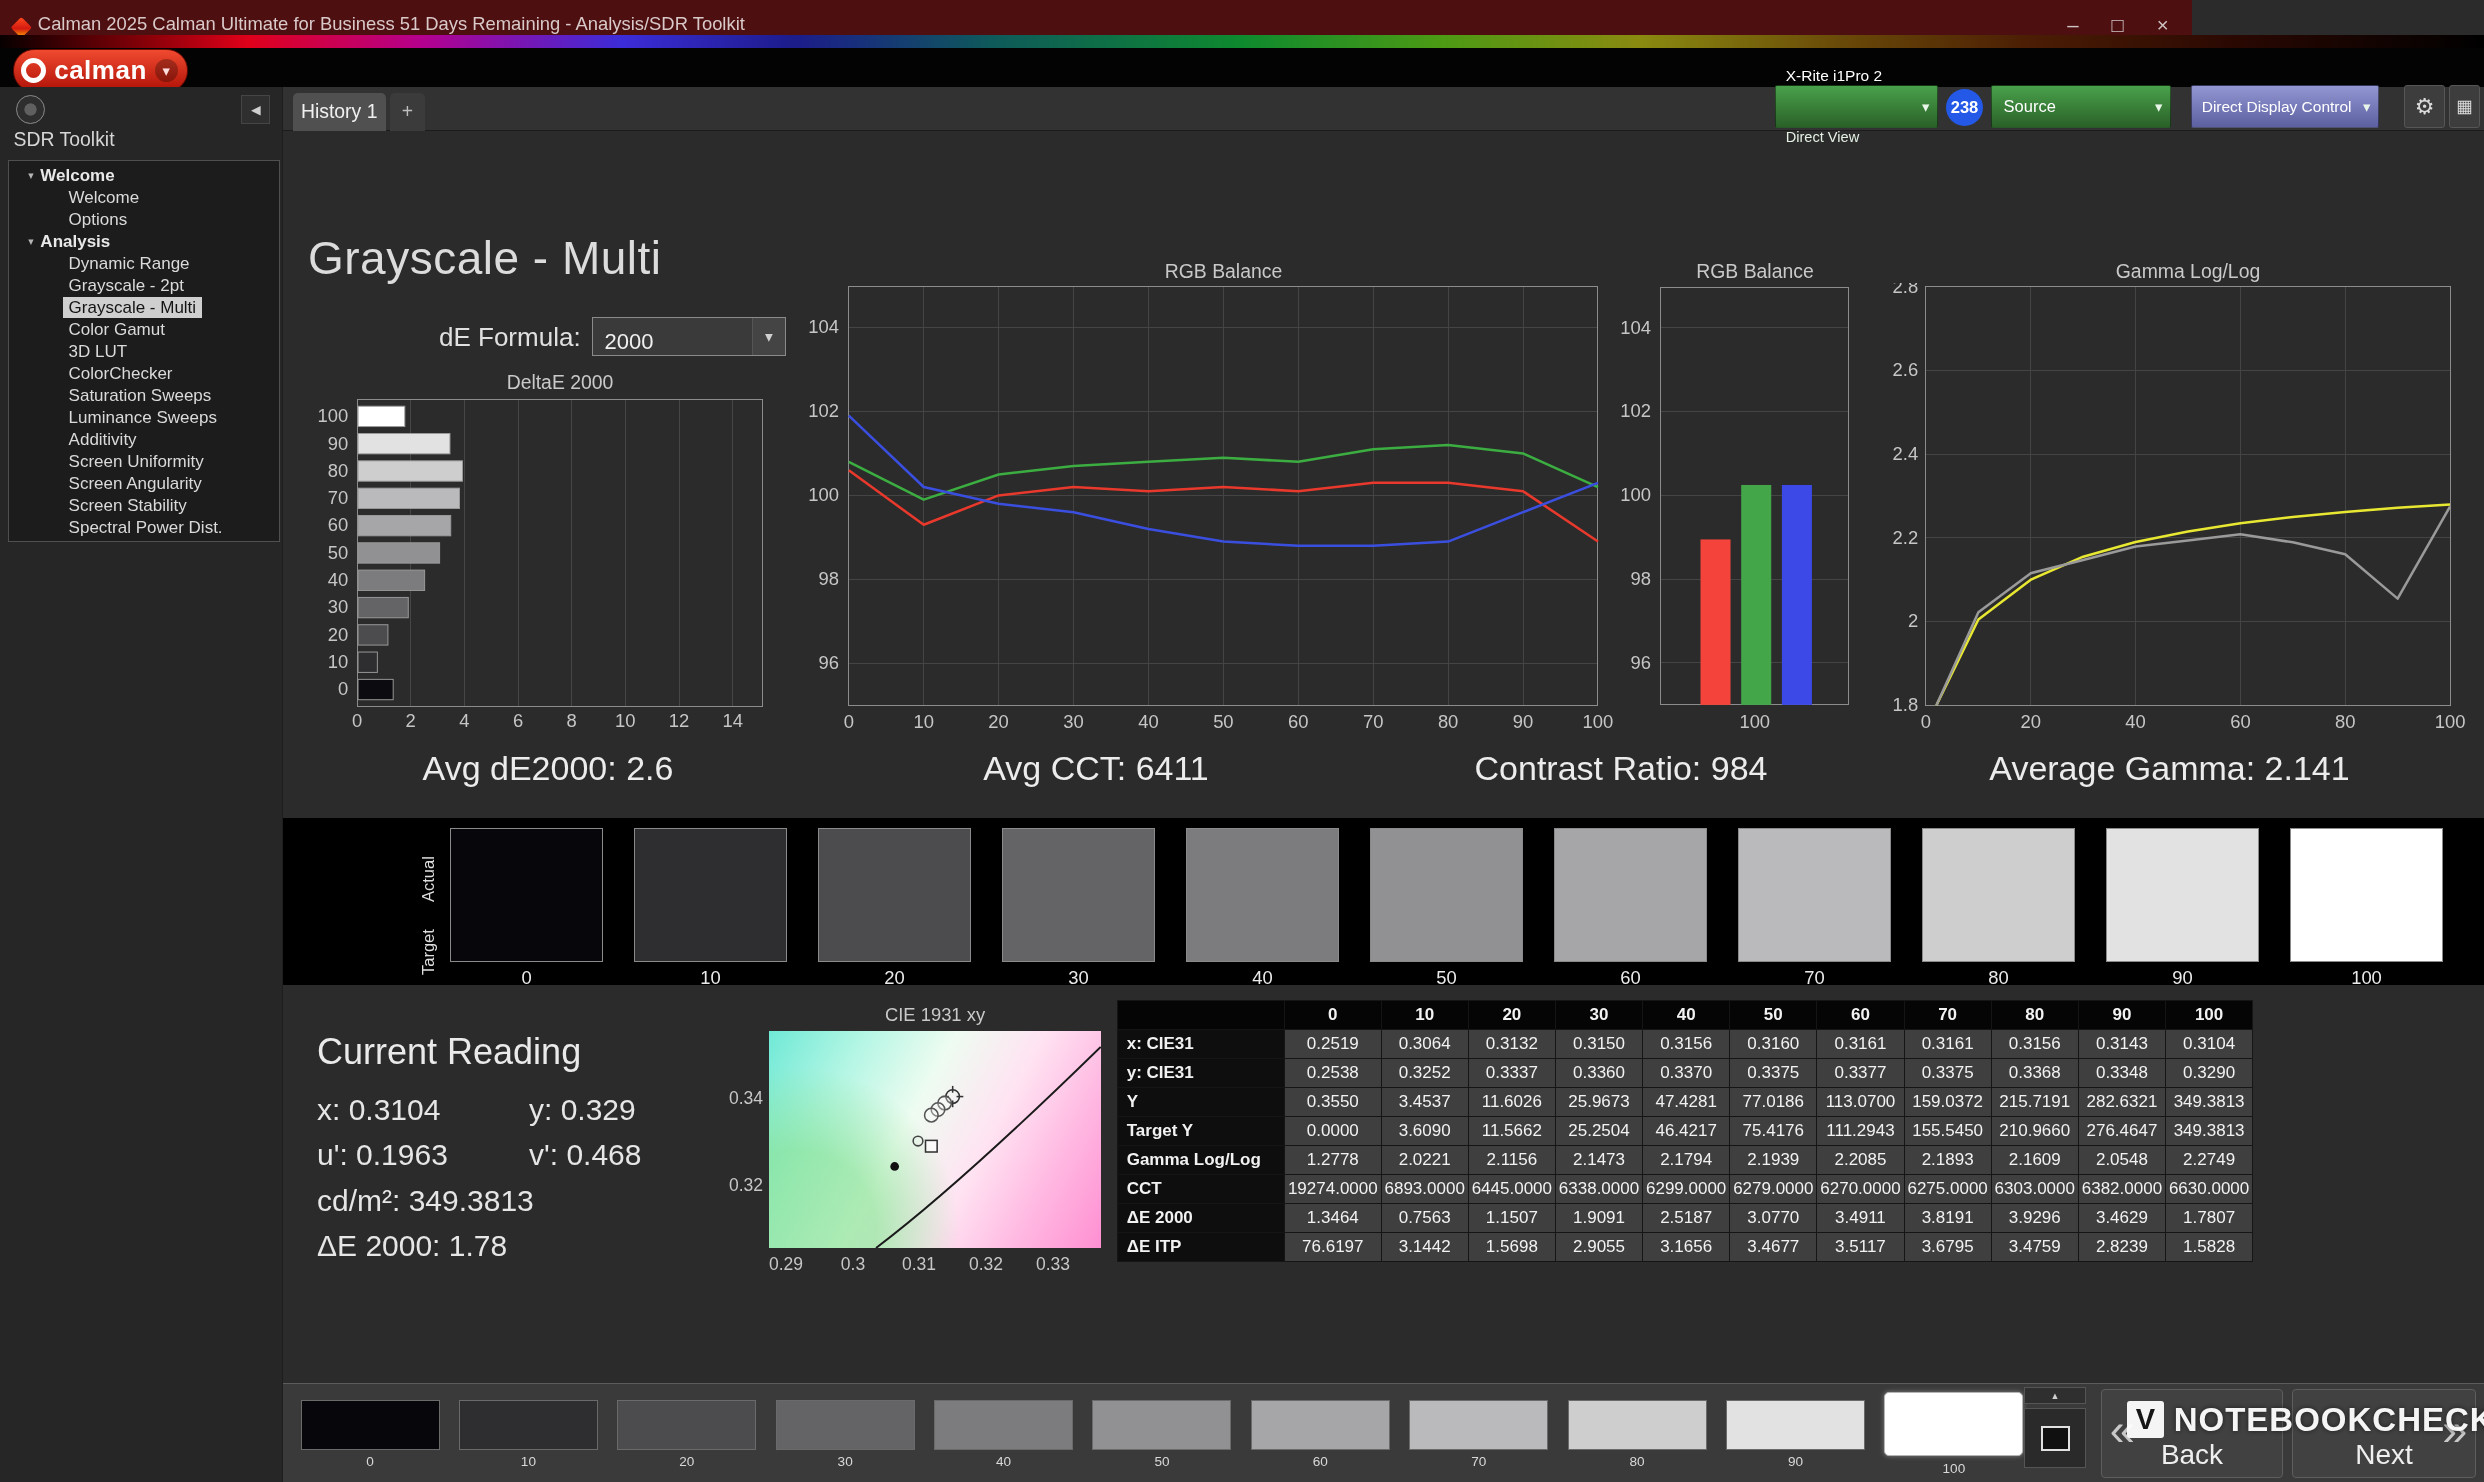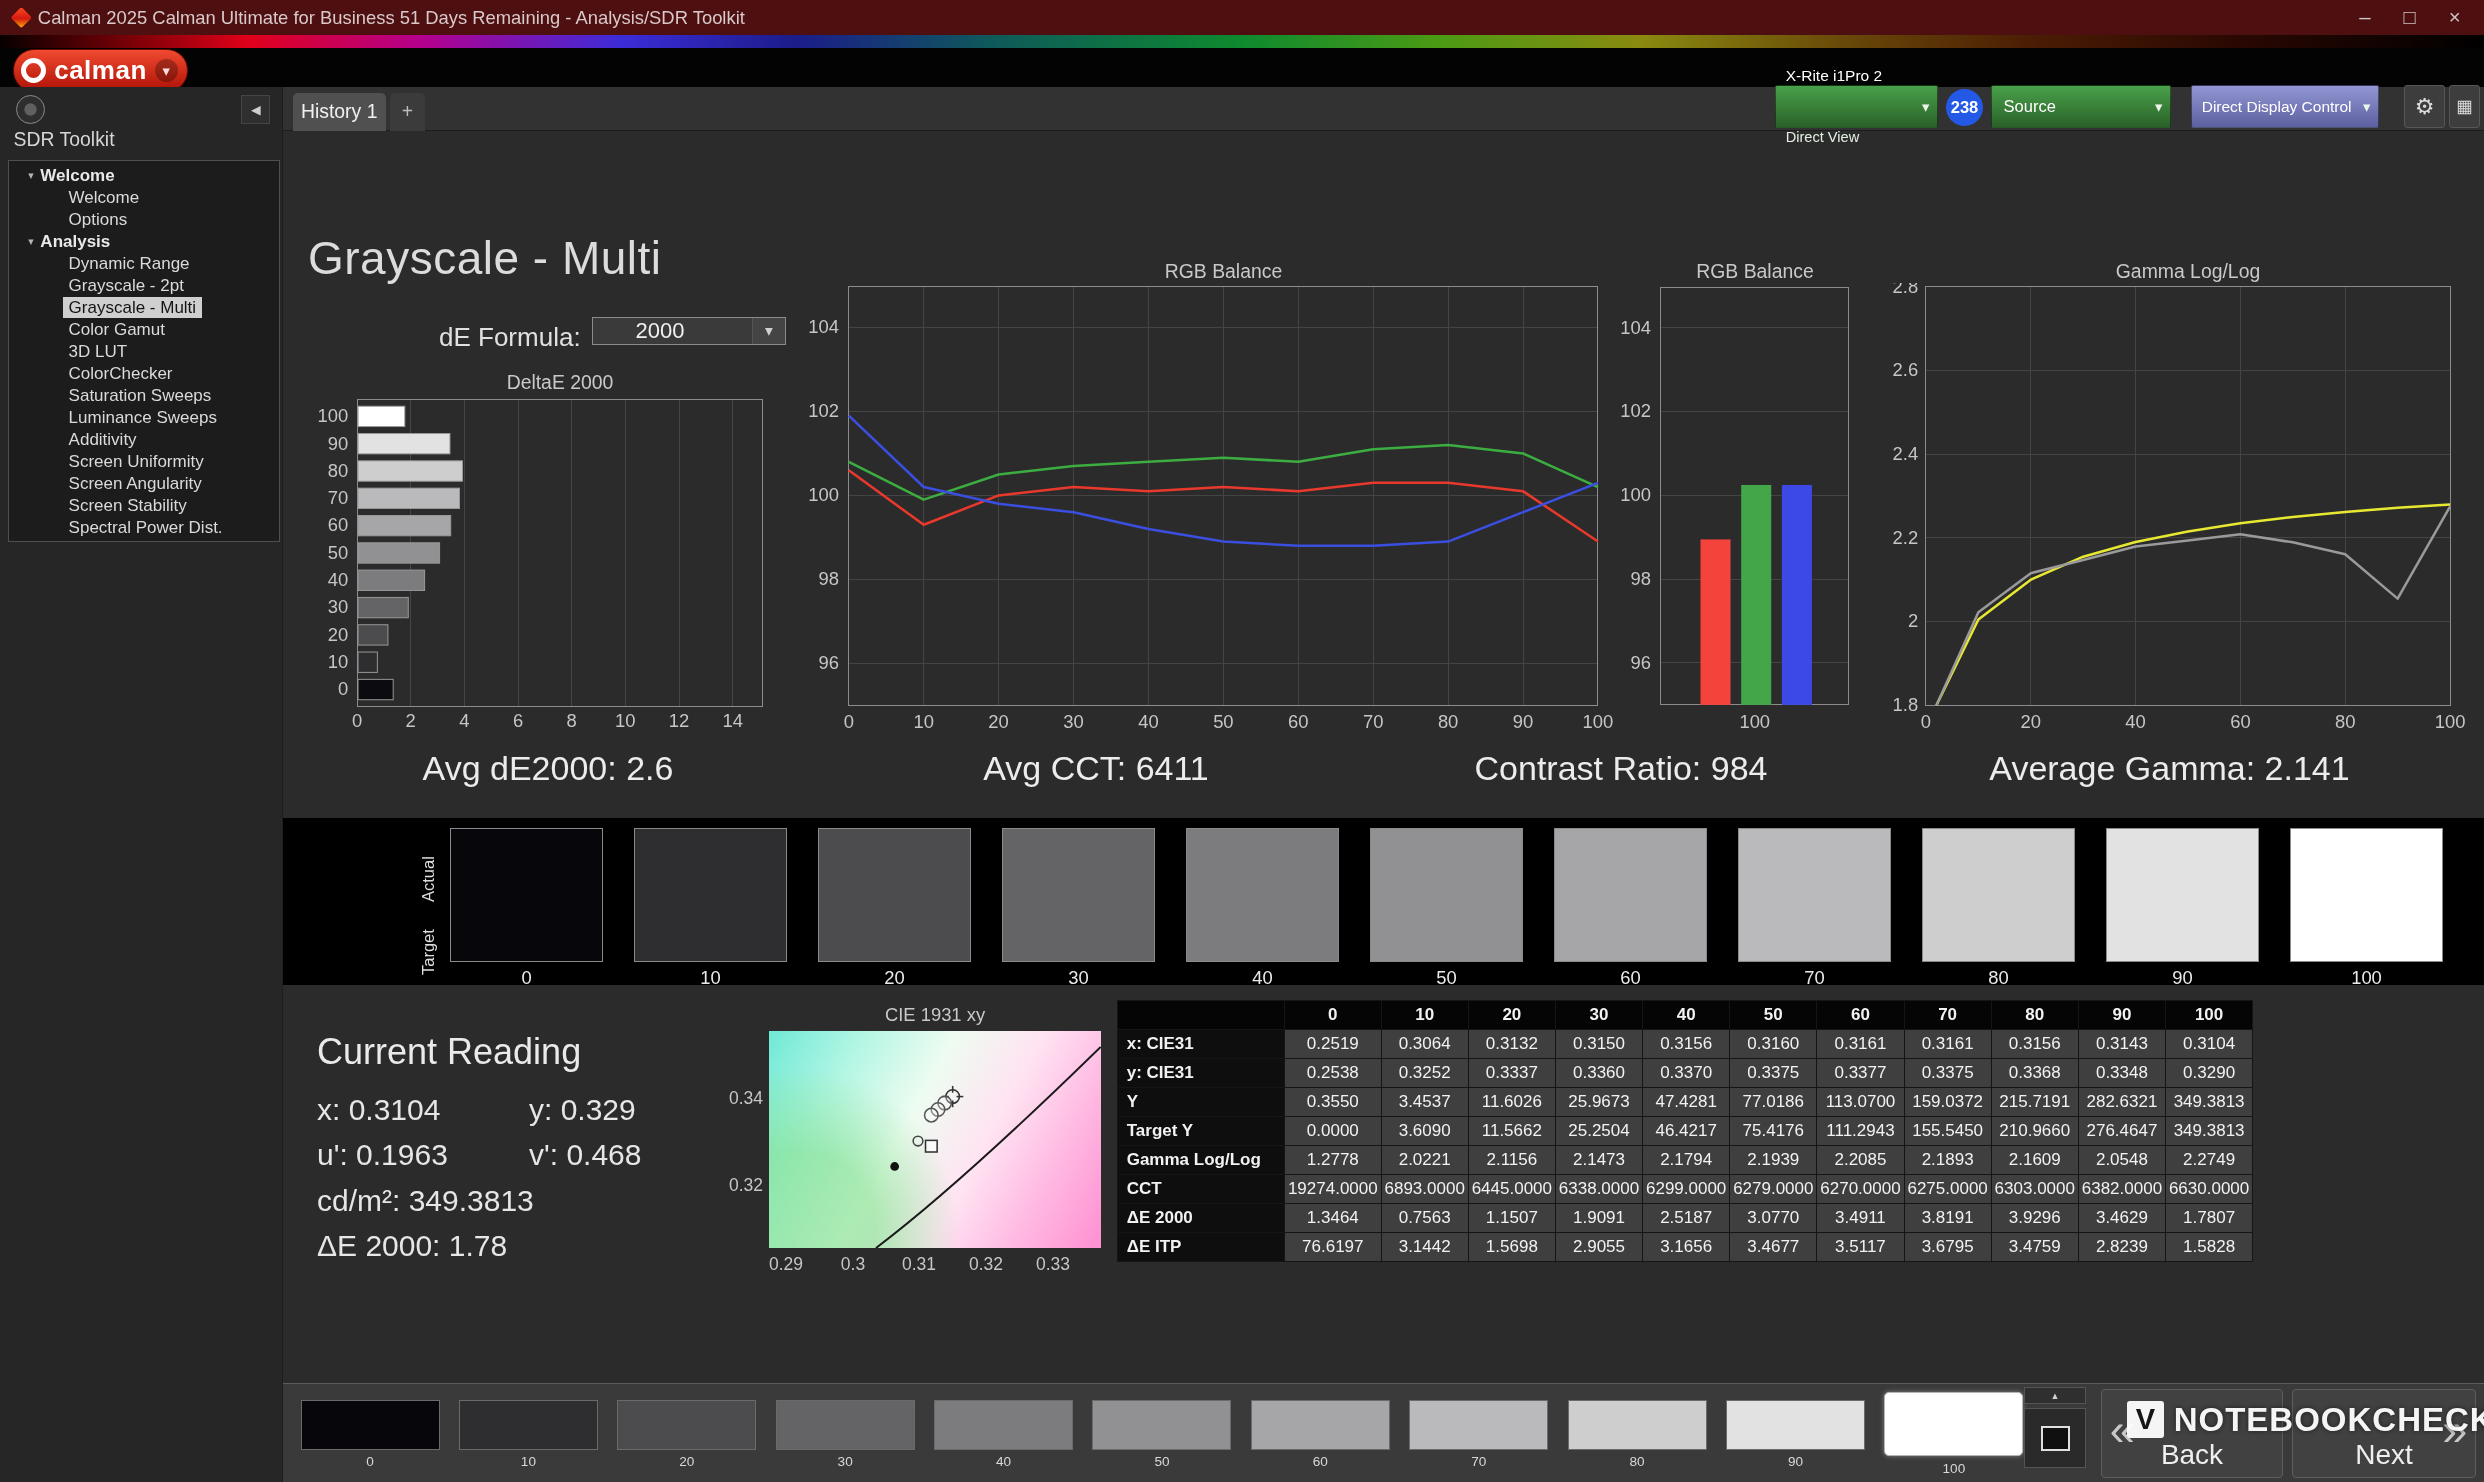--- a/index.html
+++ b/index.html
@@ -1,22 +1,22 @@
 <!DOCTYPE html>
 <html><head>
 <meta charset="utf-8">
 <style>
   html,body{margin:0;padding:0;background:#111;}
   *{box-sizing:border-box;}
   #app{position:relative;width:2484px;height:1483px;background:#2b2b2b;overflow:hidden;
        font-family:"Liberation Sans",sans-serif;color:#e0e0e0;}
 
   
-  .titlebar{position:absolute;left:0;top:0;width:2484px;height:35px;background:#4e0f11;
-            display:flex;align-items:center;padding:0 9.7px;}
+  .titlebar{position:absolute;left:0;top:0;width:2192px;height:35px;background:#4e0f11;
+            display:flex;align-items:flex-end;padding:0 9.7px;}
   .app-icon{width:14.6px;height:14.6px;margin:0 9.7px 0 3.9px;transform:rotate(45deg);
             background:linear-gradient(135deg,#ff4a1e,#d41a10 55%,#ffb400);border-radius:1.9px;flex:0 0 auto;}
   .title-text{font-size:18.4px;color:#d9c9c9;white-space:nowrap;}
   .win-controls{margin-left:auto;display:flex;align-items:center;gap:33px;padding-right:13.6px;}
   .win-controls span{font-size:20.4px;color:#cfc3c3;cursor:default;line-height:1;}
 
   
   .rainbow{position:absolute;left:0;top:35px;width:2484px;height:12.6px;
     background:linear-gradient(90deg,#070000 0%,#8a0008 6%,#e0001a 10%,#b4008e 17%,#3c2cd8 25%,
       #1c1c8a 32%,#0e5a5a 40%,#0e8a2e 50%,#4c9a14 58%,#8a8a10 66%,#6a4a08 74%,#4a1c04 82%,#2a0802 90%,#000 100%);}
@@ -69,22 +69,22 @@
   .tree-group{display:flex;align-items:center;height:22px;padding-left:19.4px;gap:6.8px;cursor:pointer;}
   .tree-group .tri{font-size:10.7px;color:#b5b5b5;}
   .tree-group .glabel{font-weight:700;color:#e8e8e8;}
   .tree-item{height:22px;line-height:22px;padding-left:54px;color:#dadada;cursor:pointer;white-space:nowrap;}
   .tree-item span{padding:1px 5.8px;}
   .tree-item.selected span{background:#cfcfcf;color:#141414;}
 
   
   .page-title{position:absolute;left:308px;top:231px;font-size:46px;color:#dcdcdc;letter-spacing:0.5px;}
   .formula-label{position:absolute;left:439px;top:322px;font-size:26px;color:#e0e0e0;}
-  .formula-select{position:absolute;left:592px;top:317px;width:194px;height:28px;background:#3a3a3a;
-                  border:1px solid #8a8a8a;display:flex;align-items:flex-start;cursor:pointer;padding-left:31px;}
+  .formula-select{position:absolute;left:592px;top:317px;width:194px;height:39px;background:#3a3a3a;
+                  border:1px solid #8a8a8a;display:flex;align-items:flex-end;cursor:pointer;}
   .formula-select .val{font-size:22px;color:#f0f0f0;padding-left:11.6px;}
   .formula-select .car{margin-left:auto;width:33px;height:100%;display:flex;align-items:center;justify-content:center;
                        color:#d0d0d0;font-size:15.5px;border-left:1px solid #555;background:#444;}
 
   
   .chart{position:absolute;}
   #chart-deltae{left:291px;top:371px;width:514px;height:371px;}
   #chart-rgb{left:776px;top:260px;width:854px;height:485px;}
   #chart-rgbbar{left:1591px;top:260px;width:281px;height:485px;}
   #chart-gamma{left:1892px;top:260px;width:592px;height:485px;}

